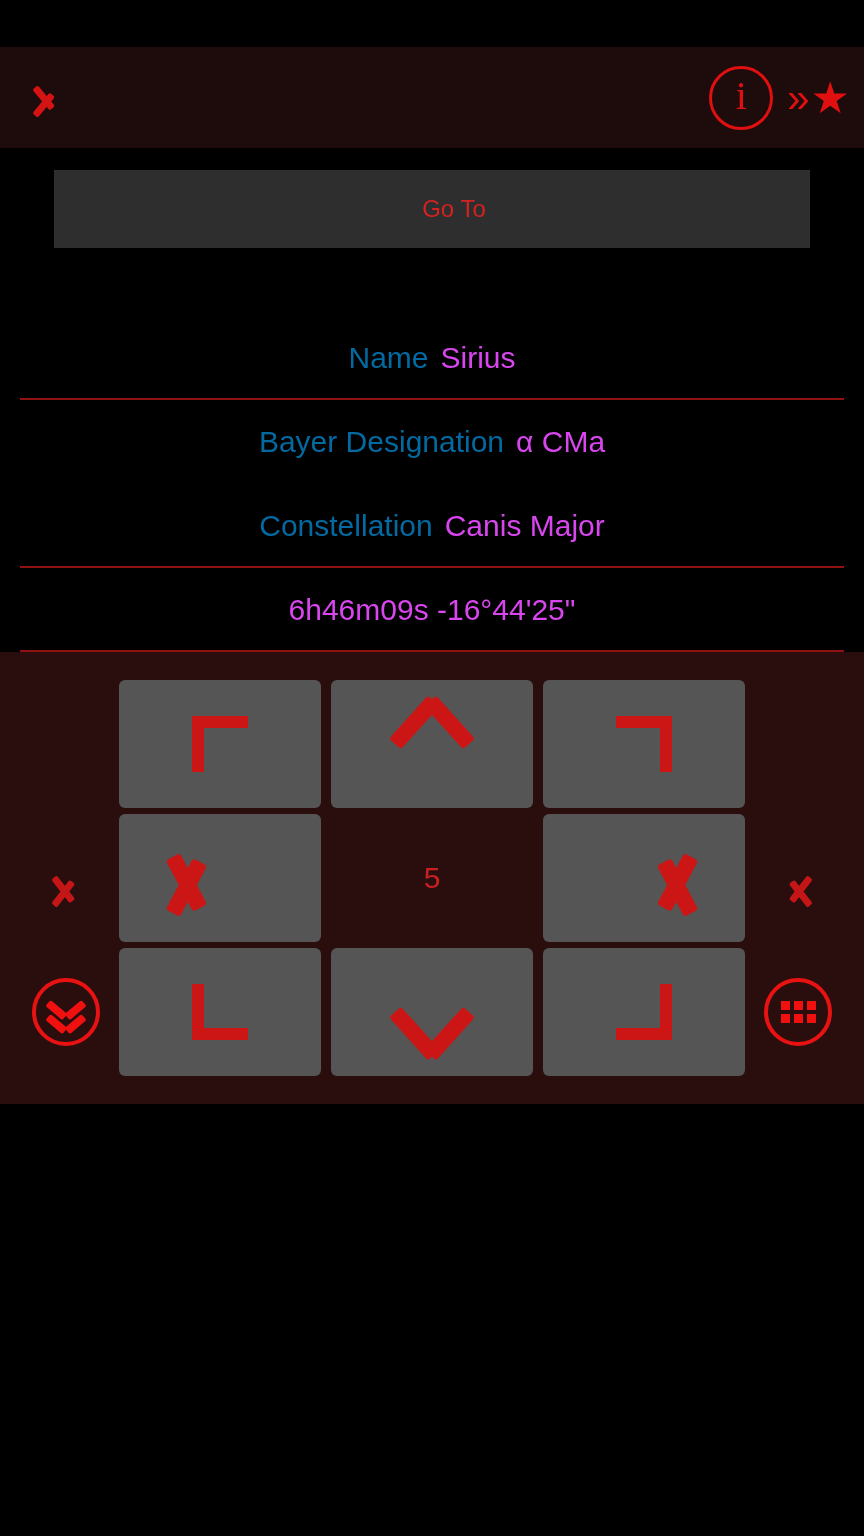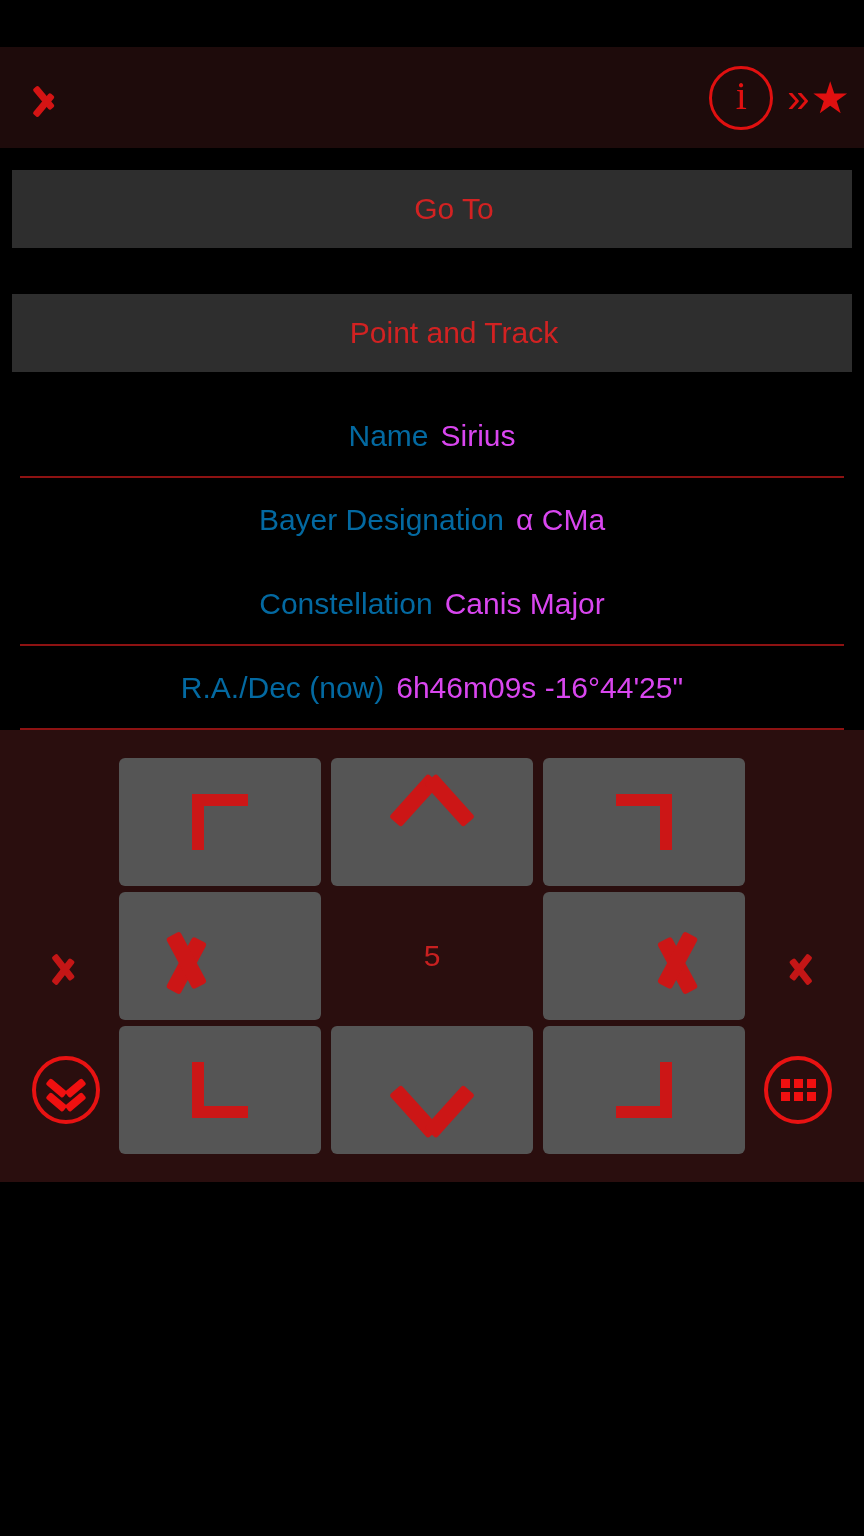--- a/index.html
+++ b/index.html
@@ -80,25 +80,25 @@
     display: flex; align-items: center; gap: 1px;
     color: #e01010; font-size: 44px; line-height: 1;
   }
   .dbl-chev { font-size: 40px; }
 
   
   .actions { flex: 0 0 auto; background: #000000; padding: 0; }
   .action-btn {
     display: block;
     margin: 0 auto;
-    width: 840px; height: 78px;
+    width: 756px; height: 78px;
     background: #2e2e2e;
     border: none;
     color: #d22222;
-    font-size: 30px;
+    font-size: 24px;
     font-family: "Liberation Sans", sans-serif;
     padding-left: 44px;
   }
   .gap-a { height: 22px; }
   .gap-b { height: 46px; }
   .gap-c { height: 22px; }
 
   
   .info-panel {
     flex: 0 0 auto;
@@ -266,21 +266,20 @@
         <span class="dbl-chev">»</span>
         <span>★</span>
       </div>
     </div>
   </div>
 
   <div class="actions">
     <div class="gap-a"></div>
     <button class="action-btn">Go To</button>
     <div class="gap-b"></div>
-    <button class="action-btn">Point and Track</button>
     <div class="gap-c"></div>
   </div>
 
   <div class="info-panel">
 
 
     <div class="info-row divided">
       <span class="row-label">Name</span>
       <span class="row-value">Sirius</span>
     </div>
@@ -288,21 +287,20 @@
       <span class="row-label">Bayer Designation</span>
       <span class="row-value">α CMa</span>
     </div>
     <div class="info-row divided">
       <span class="row-label">Constellation</span>
       <span class="row-value">Canis Major</span>
     </div>
 
 
     <div class="info-row divided">
-      <span class="row-label">R.A./Dec (now)</span>
       <span class="row-value">6h46m09s -16°44'25"</span>
     </div>
 
   </div>
 
   <div class="dpad-area">
 
     <span class="side-chev l side-left">
         <i></i>
         <i></i>

